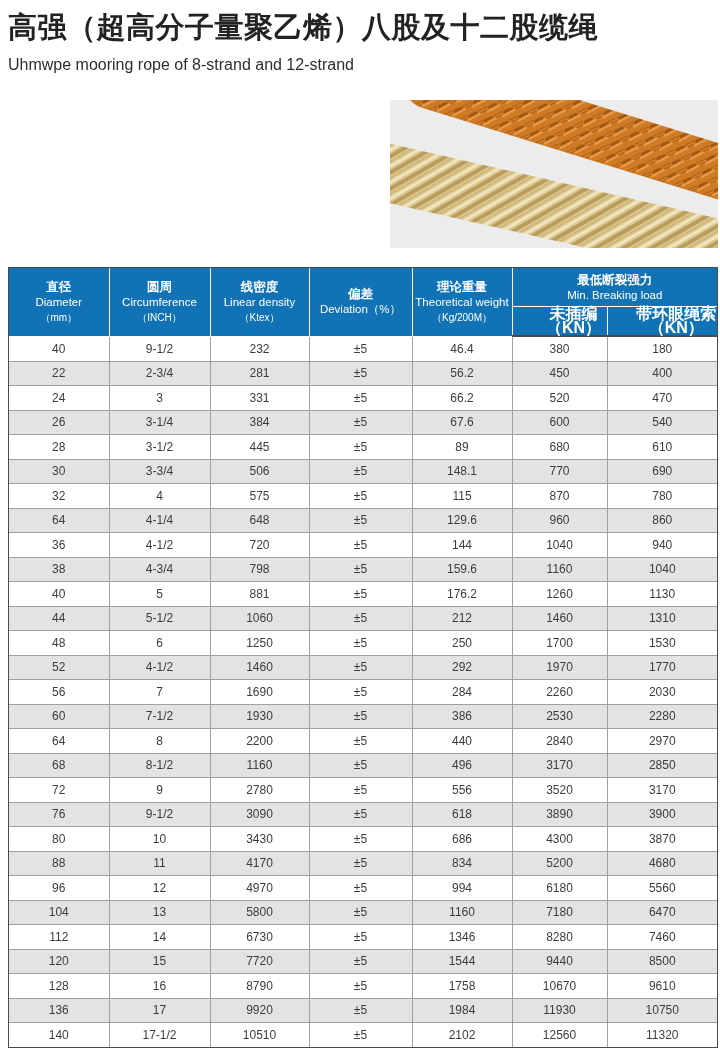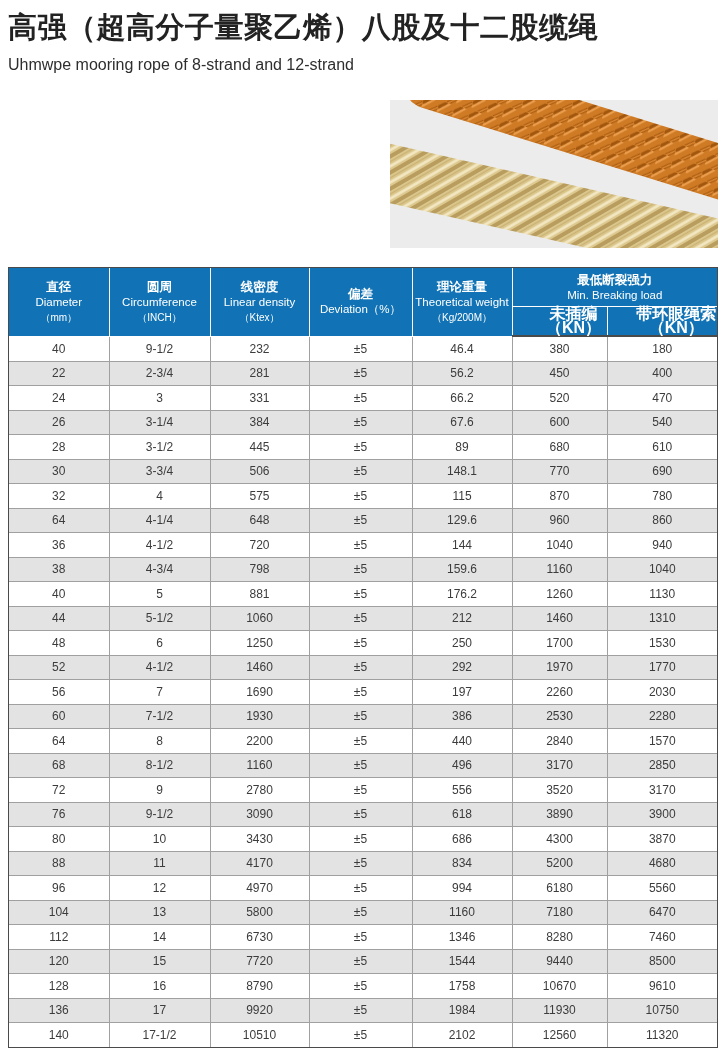--- a/index.html
+++ b/index.html
@@ -272,41 +272,41 @@
           <td>±5</td>
           <td>292</td>
           <td>1970</td>
           <td>1770</td>
         </tr>
         <tr>
           <td>56</td>
           <td>7</td>
           <td>1690</td>
           <td>±5</td>
-          <td>197</td>
+          <td>284</td>
           <td>2260</td>
           <td>2030</td>
         </tr>
         <tr>
           <td>60</td>
           <td>7-1/2</td>
           <td>1930</td>
           <td>±5</td>
           <td>386</td>
           <td>2530</td>
           <td>2280</td>
         </tr>
         <tr>
           <td>64</td>
           <td>8</td>
           <td>2200</td>
           <td>±5</td>
           <td>440</td>
           <td>2840</td>
-          <td>1570</td>
+          <td>2970</td>
         </tr>
         <tr>
           <td>68</td>
           <td>8-1/2</td>
           <td>1160</td>
           <td>±5</td>
           <td>496</td>
           <td>3170</td>
           <td>2850</td>
         </tr>

